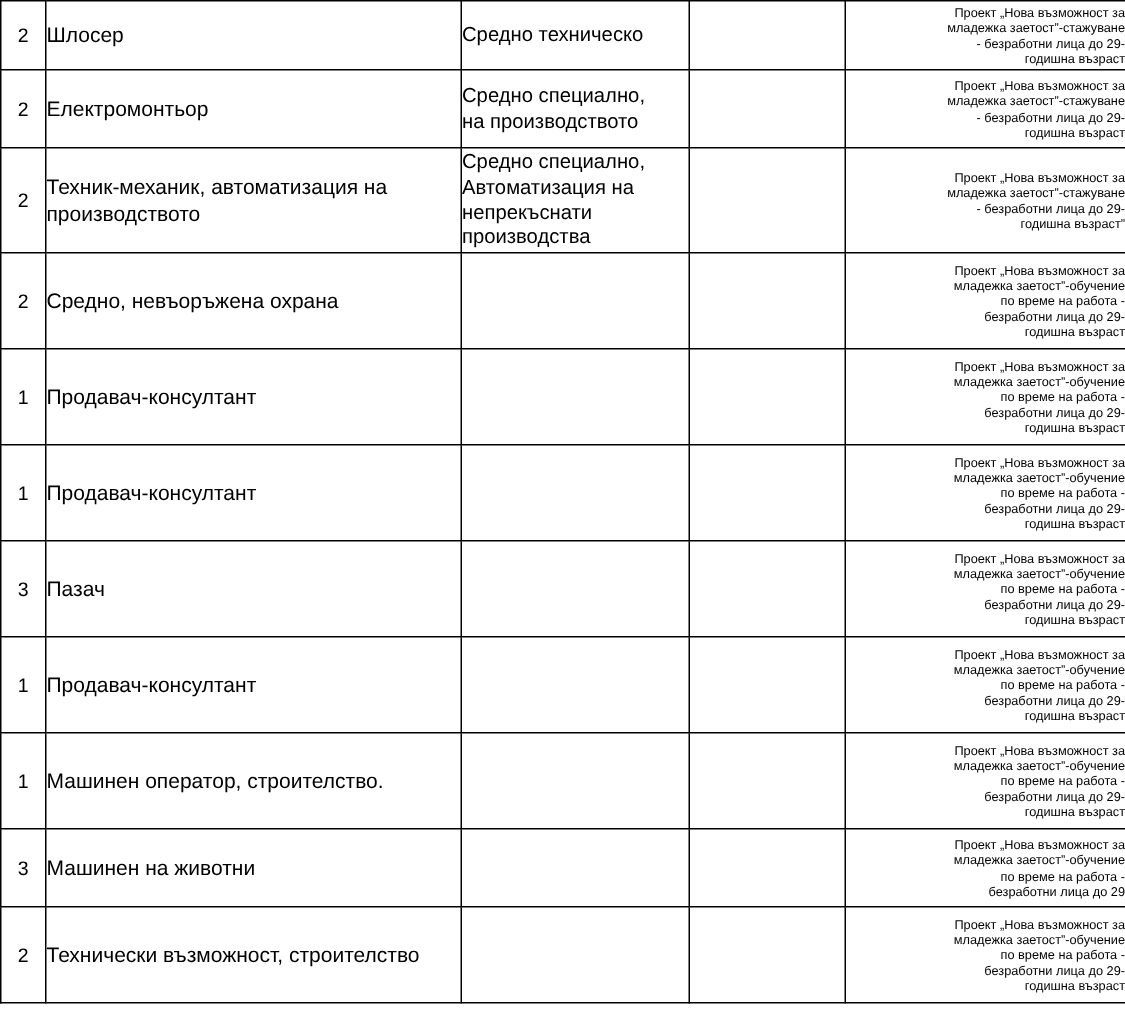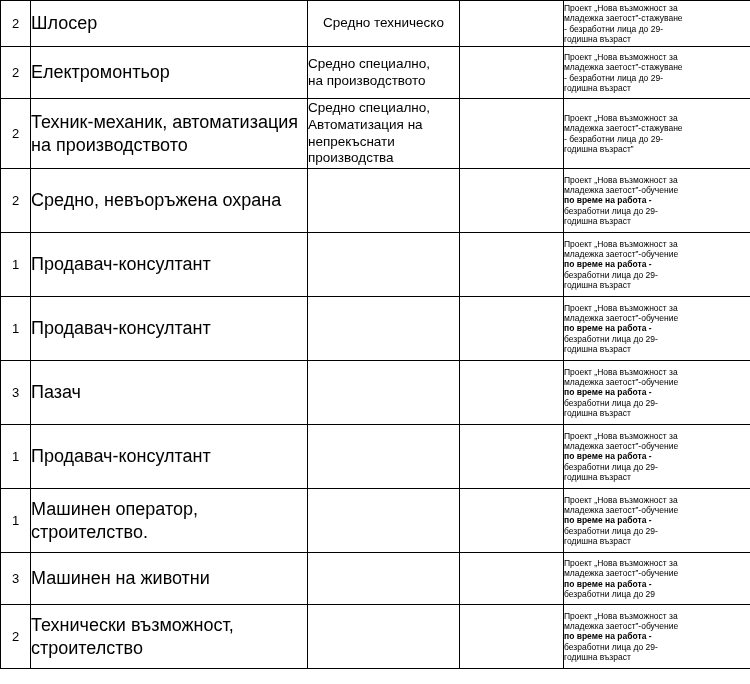--- a/index.html
+++ b/index.html
@@ -30,58 +30,58 @@
   col.c-position { width: 277px; }
   col.c-education { width: 152px; }
   col.c-blank { width: 104px; }
   col.c-project { width: 187px; }
 
   td.cell-count {
     text-align: center;
     font-size: 13px;
   }
   td.cell-position {
-    font-size: 18px;
+    font-size: 14px;
     padding: 3px 0 3px 6px;
     line-height: 1.25;
   }
   td.cell-education {
     font-size: 13.5px;
     padding: 3px 3px 3px 5px;
     line-height: 1.25;
     vertical-align: top;
   }
   td.cell-blank {
     font-size: 12px;
   }
   td.cell-project {
     font-size: 8.5px;
     padding: 2px 3px 2px 4px;
     line-height: 1.22;
     vertical-align: top;
   }
-  .proj-line { display: block; white-space: pre-wrap; }
-  .proj-bold { font-weight: bold; }
+  .proj-line { display: block; white-space: pre-wrap; text-align: right; }
+  .proj-bold { font-weight: normal; }
 </style>
 </head>
 <body>
 
 <table class="job-table">
   <colgroup>
     <col class="c-count">
     <col class="c-position">
     <col class="c-education">
     <col class="c-blank">
     <col class="c-project">
   </colgroup>
   <tbody>
       <tr style="height: 46px;">
         <td class="cell-count">2</td>
         <td class="cell-position">Шлосер</td>
-        <td class="cell-education" style="white-space: pre-wrap; text-align: center;">Средно техническо</td>
+        <td class="cell-education" style="white-space: pre-wrap;">Средно техническо</td>
         <td class="cell-blank"></td>
         <td class="cell-project">
           <span class="proj-line">Проект „Нова възможност за</span>
           <span class="proj-line">младежка заетост”-стажуване</span>
           <span class="proj-line">- безработни лица до 29-</span>
           <span class="proj-line">годишна възраст</span>
         </td>
       </tr>
       <tr style="height: 52px;">
         <td class="cell-count">2</td>

